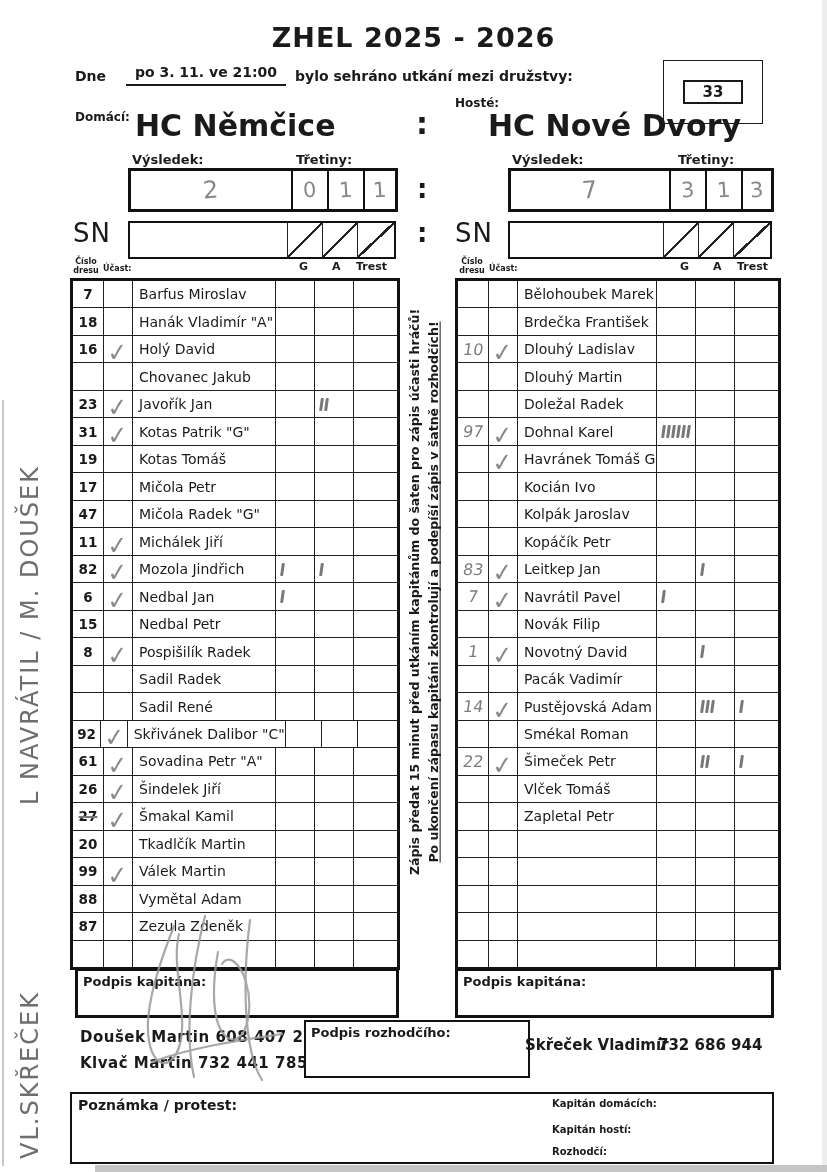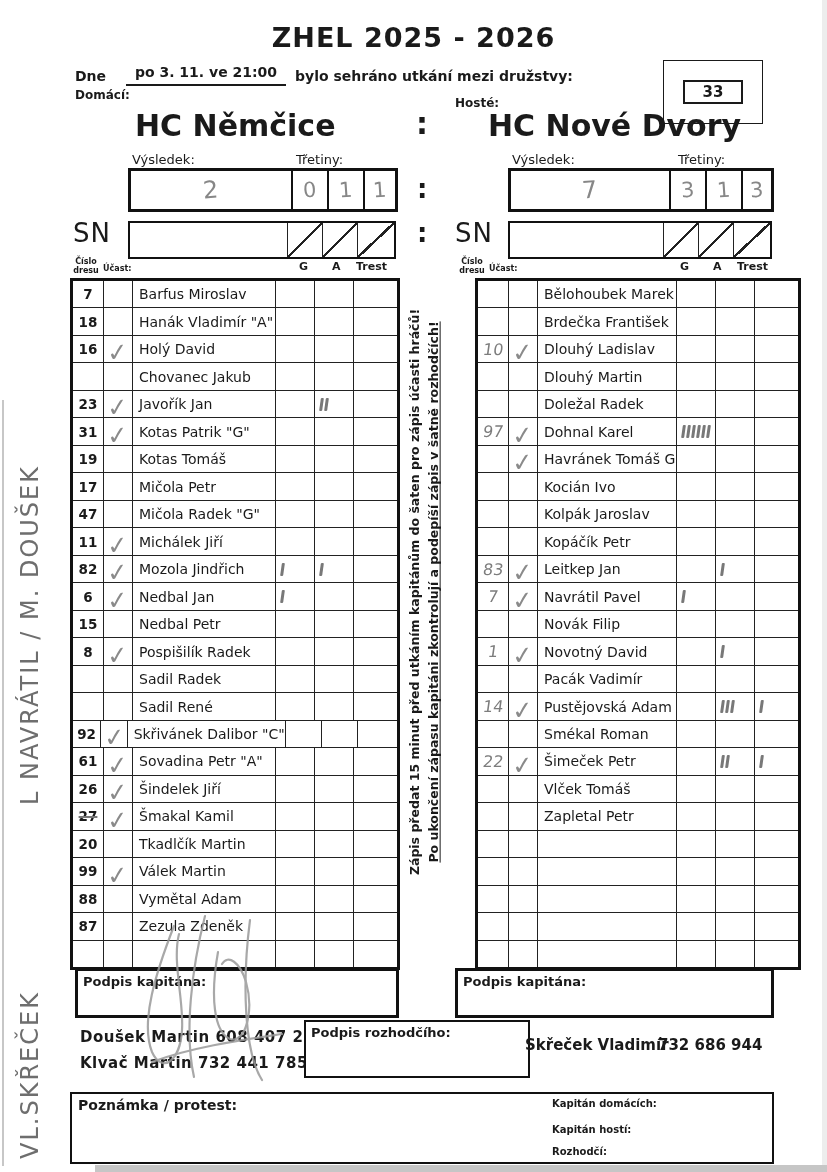--- a/index.html
+++ b/index.html
@@ -11,21 +11,21 @@
   .dne{top:68px;left:75px;font-size:14px;font-weight:bold;}
   .dateval{top:64px;left:126px;width:160px;text-align:center;font-size:14px;font-weight:bold;
            border-bottom:2px solid #1a1a1a;padding-bottom:4px;}
   .matchtext{top:68px;left:295px;font-size:14px;font-weight:bold;}
   .matchno-outer{top:60px;left:663px;border:1.5px solid #1a1a1a;padding:19px;}
   .matchno-inner{border:2.5px solid #1a1a1a;width:56px;height:20px;display:flex;align-items:center;
                  justify-content:center;font-weight:bold;font-size:15px;}
   .sidelabel{font-size:12px;font-weight:bold;}
   .teamname{font-size:30px;font-weight:bold;white-space:nowrap;}
   .colon{font-weight:bold;color:#1a1a1a;}
-  .small-label{font-size:13px;font-weight:normal;}
+  .small-label{font-size:13px;font-weight:bold;}
   
   .strip{height:38px;border:3px solid #111;display:flex;background:#fff;}
   .strip .big{display:flex;align-items:center;justify-content:center;}
   .strip .cell{border-left:2.5px solid #111;display:flex;align-items:center;justify-content:center;}
   .hw{color:#878787;font-size:24px;font-family:"DejaVu Sans",sans-serif;transform:rotate(-4deg);}
   .snlabel{font-size:26px;letter-spacing:1px;}
   .snstrip{height:34px;border:2.5px solid #111;display:flex;}
   .snstrip .big{flex:1;}
   .snstrip .cell{border-left:1.5px solid #222;
      background:linear-gradient(to bottom right,transparent 47.5%,#222 47.5%,#222 52.5%,transparent 52.5%);}
@@ -69,21 +69,21 @@
 </head>
 <body>
 
 <div class="abs title">ZHEL 2025 - 2026</div>
 <div class="abs dne">Dne</div>
 <div class="abs dateval">po 3. 11. ve 21:00</div>
 <div class="abs matchtext">bylo sehráno utkání mezi družstvy:</div>
 <div class="abs matchno-outer">
   <div class="matchno-inner">33</div>
 </div>
-<div class="abs sidelabel" style="top:88px;left:75px;">Domácí:</div>
+<div class="abs sidelabel" style="top:110px;left:75px;">Domácí:</div>
 <div class="abs sidelabel" style="top:96px;left:455px;">Hosté:</div>
 
 <div class="abs teamname" style="top:108px;left:135px;">HC Němčice</div>
 <div class="abs teamname colon" style="top:106px;left:416px;font-size:30px;">:</div>
 <div class="abs teamname" style="top:108px;left:488px;">HC Nové Dvory</div>
 
 <div class="abs small-label" style="top:152px;left:132px;">Výsledek:</div>
 <div class="abs small-label" style="top:152px;left:296px;">Třetiny:</div>
 <div class="abs small-label" style="top:152px;left:512px;">Výsledek:</div>
 <div class="abs small-label" style="top:152px;left:678px;">Třetiny:</div>
@@ -421,21 +421,21 @@
     </div>
     <div class="rrow">
       <div class="c num"></div>
       <div class="c chkc"></div>
       <div class="c name"></div>
       <div class="c g"></div>
       <div class="c a"></div>
       <div class="c t"></div>
     </div>
   </div>
-<div class="abs roster" id="roster-away" style="left:455px;width:320px;margin-left:20px;">
+<div class="abs roster" id="roster-away" style="left:455px;width:320px;">
     <div class="rrow">
       <div class="c num"></div>
       <div class="c chkc"></div>
       <div class="c name">Bělohoubek Marek</div>
       <div class="c g"></div>
       <div class="c a"></div>
       <div class="c t"></div>
     </div>
     <div class="rrow">
       <div class="c num"></div>

